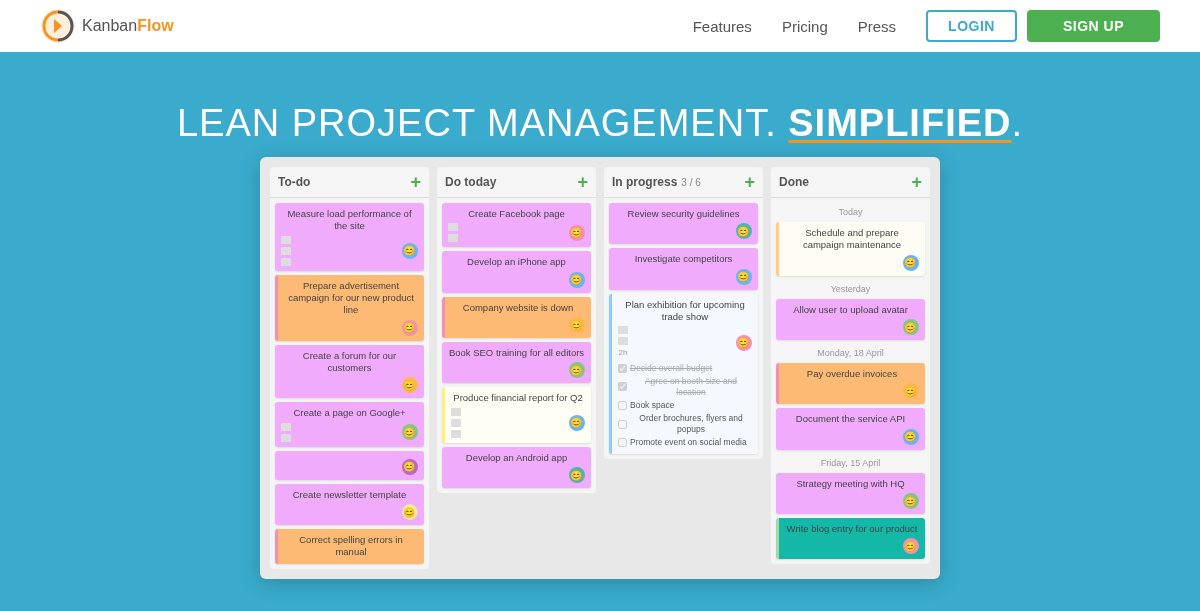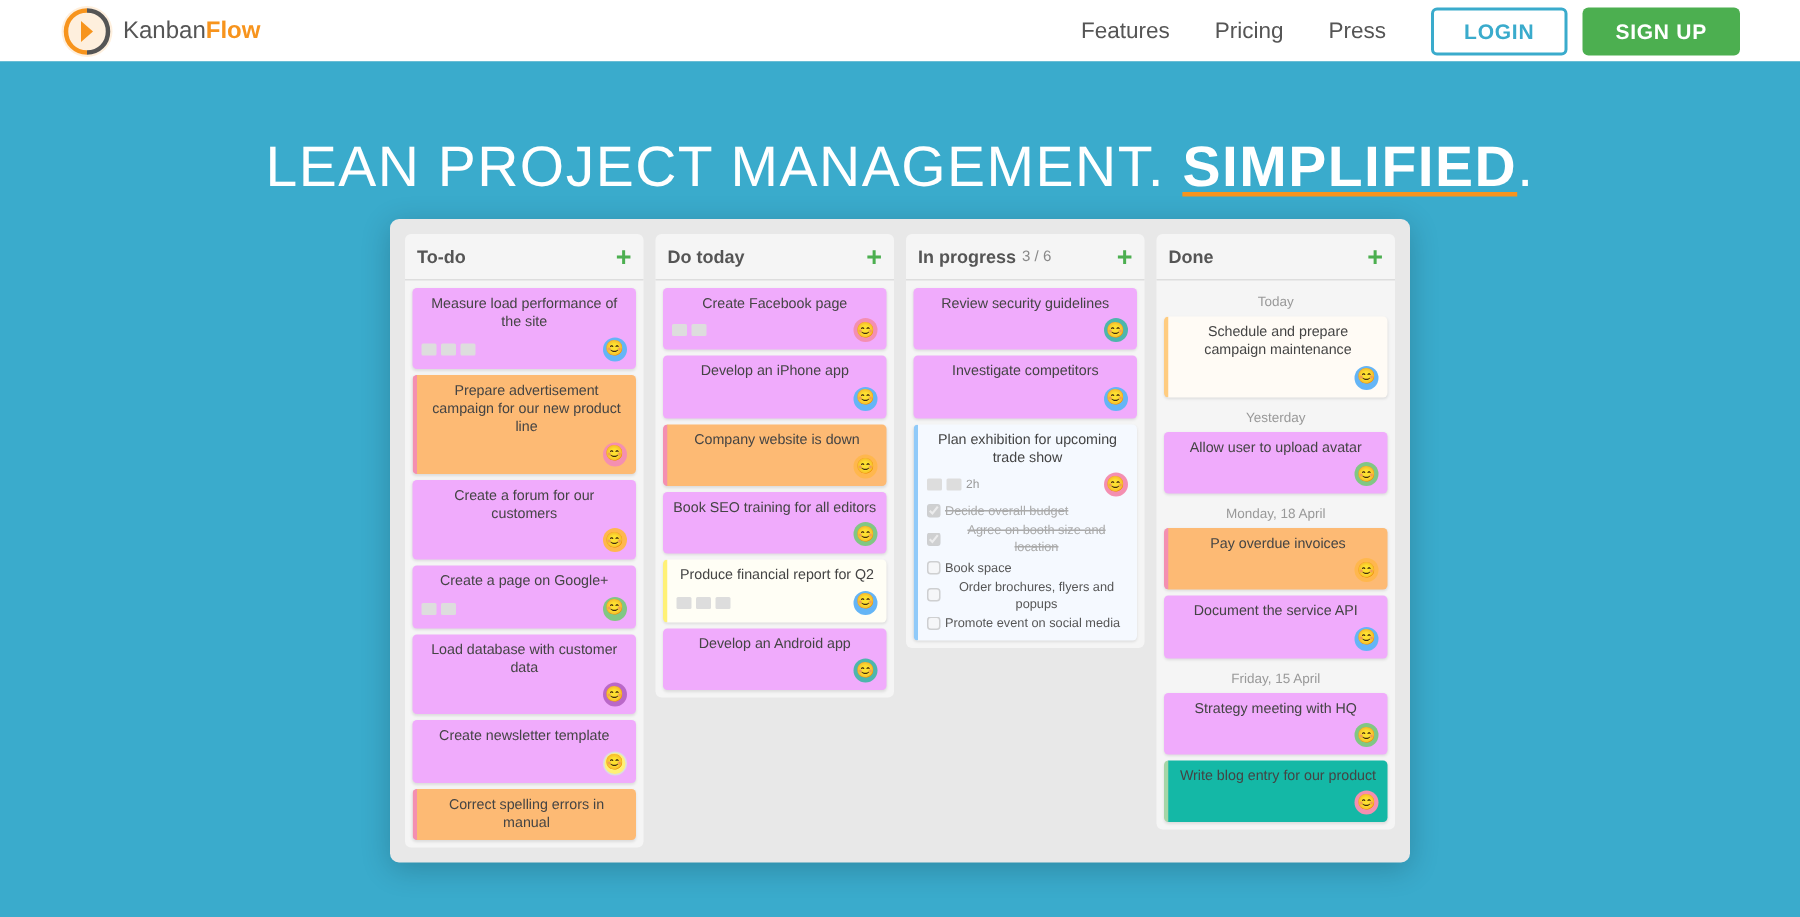--- a/index.html
+++ b/index.html
@@ -1,21 +1,21 @@
 <!DOCTYPE html>
 <html><head>
   <meta charset="utf-8">
   <style>
     * { box-sizing: border-box; margin: 0; padding: 0; }
     body { font-family: 'Helvetica Neue', Arial, sans-serif; background: #3aabcc; width: 1200px; min-height: 611px; overflow-x: hidden; }
 
     
     .navbar {
       background: #fff;
-      height: 41px;
+      height: 52px;
       display: flex;
       align-items: center;
       padding: 0 40px;
       justify-content: space-between;
       box-shadow: 0 1px 3px rgba(0,0,0,0.1);
     }
     .navbar-logo {
       display: flex;
       align-items: center;
       gap: 6px;
@@ -45,21 +45,21 @@
       border-radius: 4px;
       font-size: 14px;
       font-weight: 700;
       cursor: pointer;
       letter-spacing: 0.5px;
     }
     .btn-signup {
       background: #4caf50;
       color: #fff;
       border: none;
-      padding: 8px 22px;
+      padding: 8px 36px;
       border-radius: 4px;
       font-size: 14px;
       font-weight: 700;
       cursor: pointer;
       letter-spacing: 0.5px;
     }
     .nav-buttons {
       display: flex;
       gap: 10px;
       align-items: center;
@@ -166,20 +166,21 @@
     .card-row {
       display: flex;
       align-items: center;
       justify-content: space-between;
       margin-top: 3px;
     }
     .card-icons {
       display: flex;
       gap: 3px;
       align-items: center;
+      flex-direction: column;
     }
     .card-icon {
       width: 10px;
       height: 8px;
       background: #ddd;
       border-radius: 1px;
       display: inline-block;
     }
     .av-blue { background: #64b5f6; }
     .av-pink { background: #f48fb1; }
@@ -295,21 +296,20 @@
             <div>Create a page on Google+</div>
             <div class="card-row">
                 <span class="card-icons">
                   <span class="card-icon"></span>
                   <span class="card-icon"></span>
                 </span>
                 <span class="avatar-emoji av-green">😊</span>
               </div>
           </div>
           <div class="card card-plain">
-            <div>Load database with customer data</div>
             <div class="card-row">
                 <span></span>
                 <span class="avatar-emoji av-purple">😊</span>
               </div>
           </div>
           <div class="card card-plain">
             <div>Create newsletter template</div>
             <div class="card-row">
                 <span></span>
                 <span class="avatar-emoji av-yellow">😊</span>

